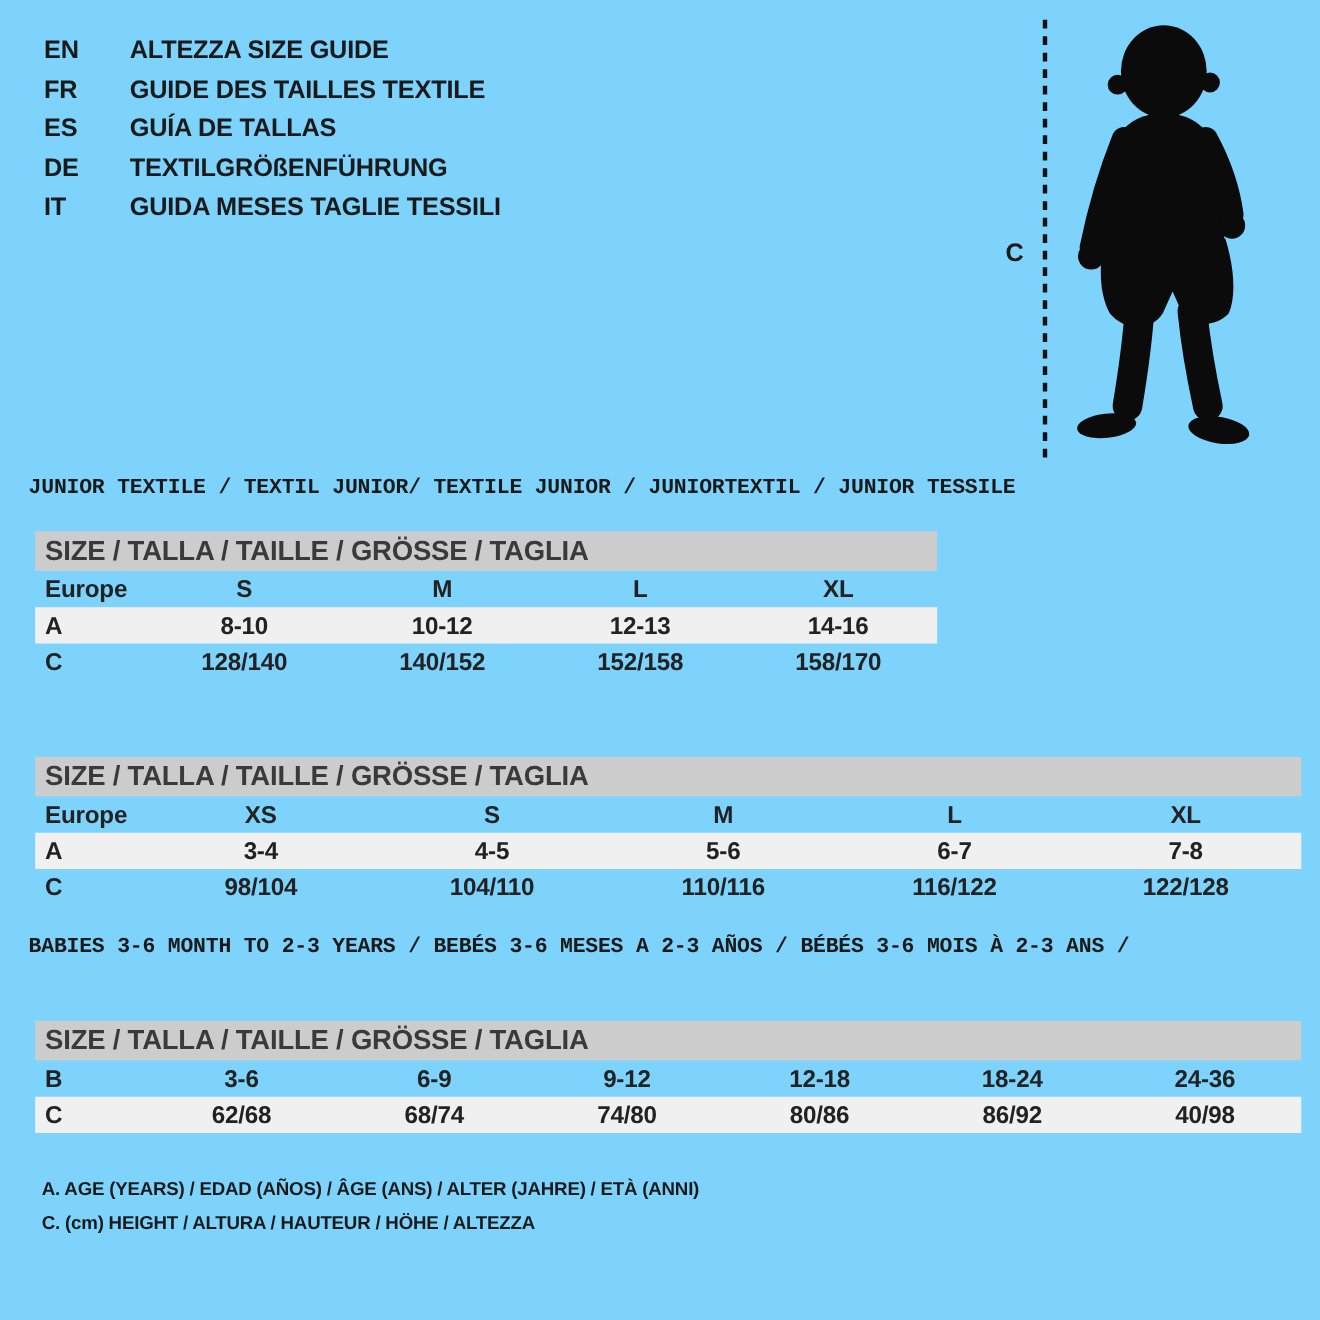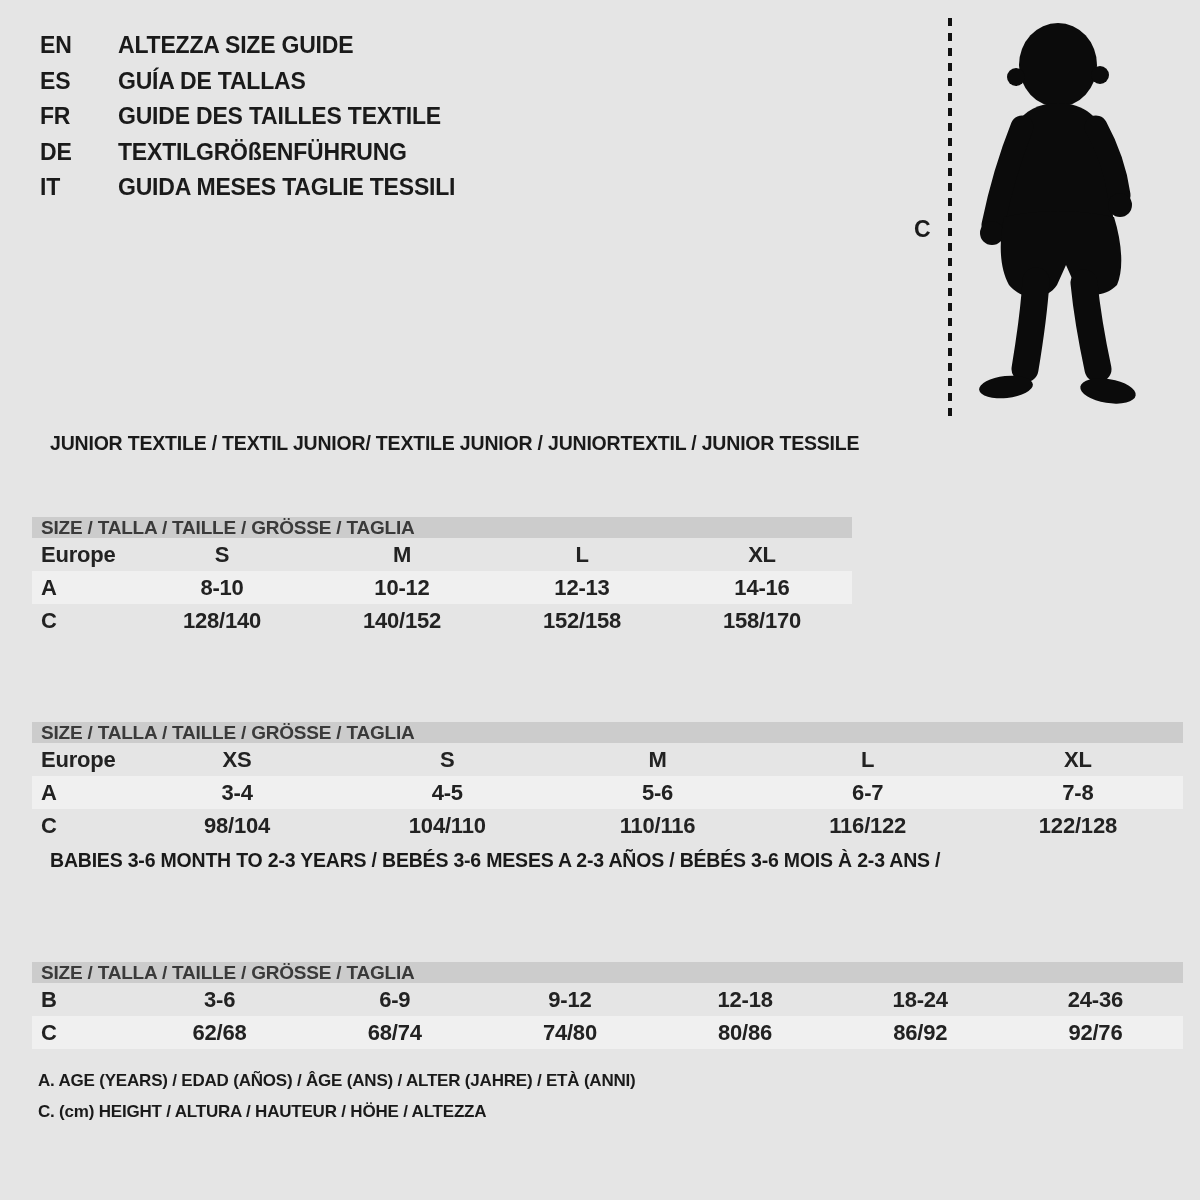--- a/index.html
+++ b/index.html
@@ -1,61 +1,61 @@
 <!DOCTYPE html>
 <html><head>
 <meta charset="utf-8">
 <style>
   html,body{margin:0;padding:0;background:#fff;}
   .page{
-    position:relative;width:1200px;height:1200px;background:#e5e5e5;
+    position:relative;width:1200px;height:1200px;background:#7dd3fc;
     font-family:"Liberation Sans","DejaVu Sans",sans-serif;
     color:#1a1a1a;overflow:hidden;letter-spacing:-0.2px;
   }
   
   .lang-block{position:absolute;left:40px;top:28px;}
   .lang-row{display:flex;height:35.5px;align-items:center;font-size:23px;font-weight:bold;}
   .lang-code{width:78px;}
   
   .measure-svg{position:absolute;left:942px;top:14px;}
   .measure-label{position:absolute;left:914px;top:216px;font-size:23px;font-weight:bold;}
   .toddler-svg{position:absolute;left:962px;top:15px;}
   
-  .sec-heading{position:absolute;left:50px;font-size:19.5px;font-weight:bold;white-space:nowrap;}
+  .sec-heading{position:absolute;left:26px;font-size:19.5px;font-weight:bold;white-space:nowrap;font-family:Liberation Mono, monospace;}
   .sec-heading .subscript{font-size:13px;vertical-align:-4px;letter-spacing:-0.2px;}
   .babies-heading{line-height:30px;}
   
   .size-table{position:absolute;}
   .t-header{
-    height:21px;display:flex;align-items:center;padding-left:9px;
-    font-size:19px;font-weight:bold;color:#3a3a3a;margin-top:34px;
+    height:36px;display:flex;align-items:center;padding-left:9px;
+    font-size:25px;font-weight:bold;color:#3a3a3a;
   }
   .t-row{display:grid;height:33px;align-items:center;font-size:22px;font-weight:bold;color:#222;}
   .t-label{padding-left:9px;text-align:left;}
   .t-cell{text-align:center;}
   
   .notes{position:absolute;left:38px;top:1066px;line-height:30.5px;font-size:17px;font-weight:bold;white-space:nowrap;}
 </style>
 </head>
 <body>
 
 <div class="page">
 
   <div class="lang-block">
     <div class="lang-row">
       <span class="lang-code">EN</span>
       <span class="lang-title">ALTEZZA SIZE GUIDE</span>
     </div>
     <div class="lang-row">
+      <span class="lang-code">FR</span>
+      <span class="lang-title">GUIDE DES TAILLES TEXTILE</span>
+    </div>
+    <div class="lang-row">
       <span class="lang-code">ES</span>
       <span class="lang-title">GUÍA DE TALLAS</span>
-    </div>
-    <div class="lang-row">
-      <span class="lang-code">FR</span>
-      <span class="lang-title">GUIDE DES TAILLES TEXTILE</span>
     </div>
     <div class="lang-row">
       <span class="lang-code">DE</span>
       <span class="lang-title">TEXTILGRÖßENFÜHRUNG</span>
     </div>
     <div class="lang-row">
       <span class="lang-code">IT</span>
       <span class="lang-title">GUIDA MESES TAGLIE TESSILI</span>
     </div>
   </div>
@@ -151,21 +151,21 @@
         <div class="t-cell">18-24</div>
         <div class="t-cell">24-36</div>
       </div>
       <div class="t-row" style="background: rgb(240, 240, 240); grid-template-columns: 100px repeat(6, 1fr);">
         <div class="t-label">C</div>
         <div class="t-cell">62/68</div>
         <div class="t-cell">68/74</div>
         <div class="t-cell">74/80</div>
         <div class="t-cell">80/86</div>
         <div class="t-cell">86/92</div>
-        <div class="t-cell">92/76</div>
+        <div class="t-cell">40/98</div>
       </div>
     </div>
 
   <div class="notes">
     <div>A. AGE (YEARS) / EDAD (AÑOS) / ÂGE (ANS) / ALTER (JAHRE) / ETÀ (ANNI)</div>
     <div>C. (cm) HEIGHT / ALTURA / HAUTEUR / HÖHE / ALTEZZA</div>
   </div>
 
 </div>
 

